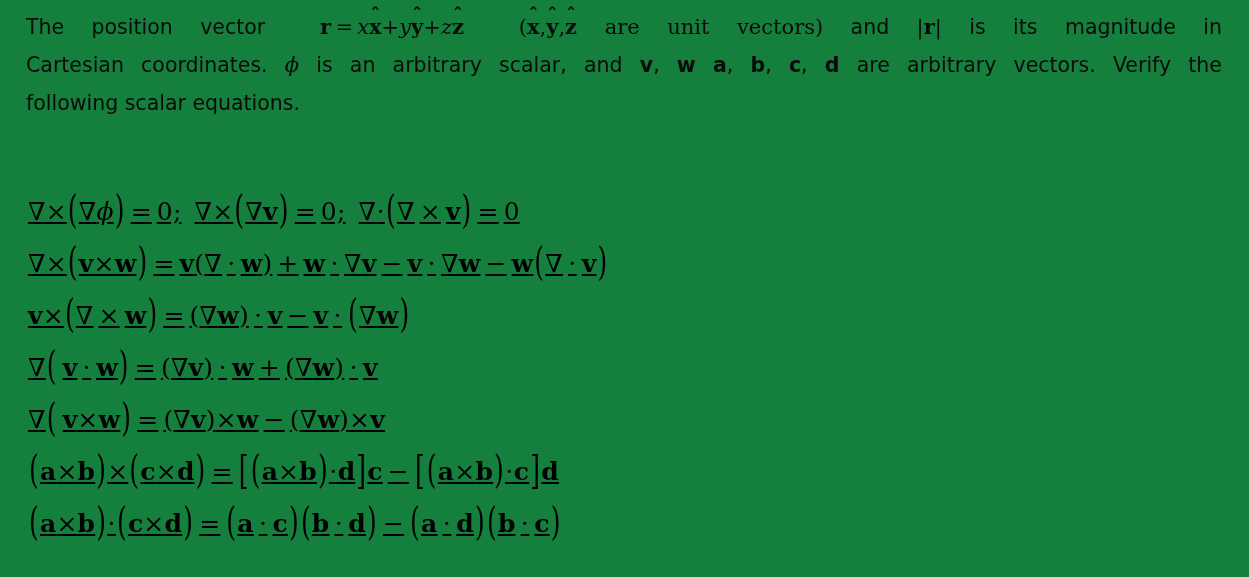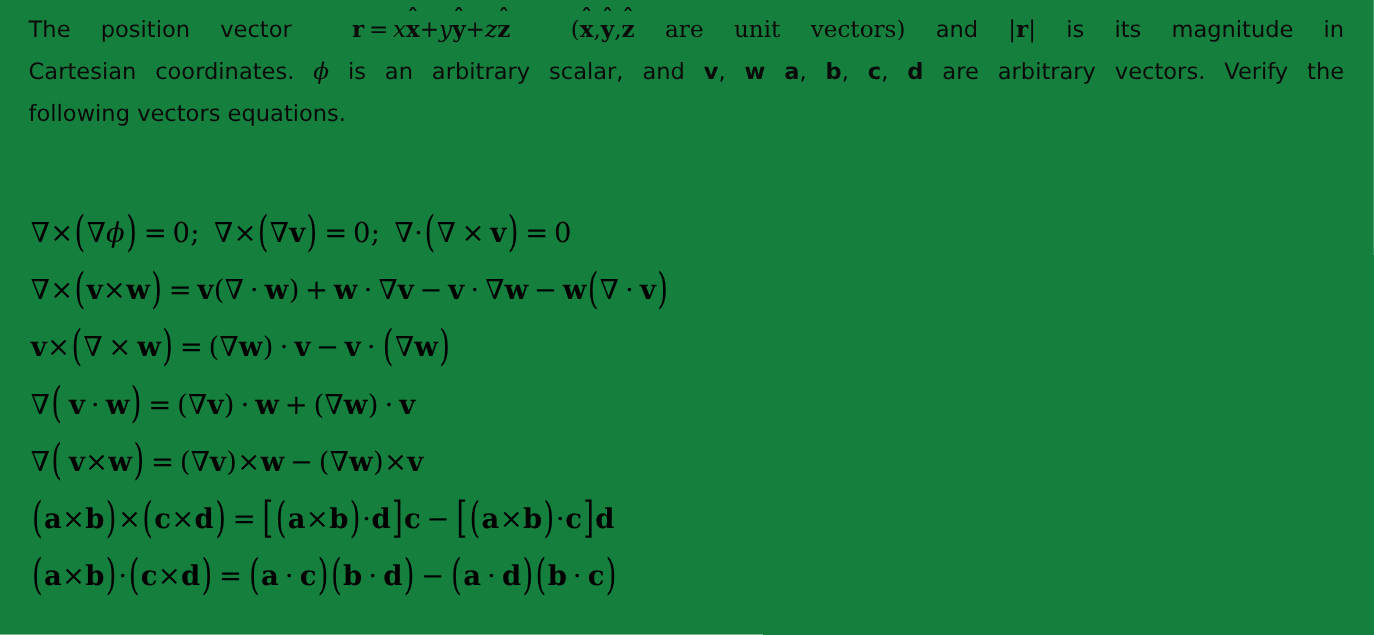--- a/index.html
+++ b/index.html
@@ -93,20 +93,21 @@
     width: 1180px;
   }
   .eq {
     font-family: "DejaVu Serif", "Liberation Serif", serif;
     font-size: 25px;
     line-height: 52px;
     height: 52px;
     color: #000000;
     white-space: nowrap;
     letter-spacing: 0.2px;
+    text-decoration: underline;
   }
   .eq .v {            
     font-weight: bold;
     font-style: normal;
   }
   .eq .op {           
     font-style: normal;
     font-weight: normal;
   }
   .eq .nab {          
@@ -131,21 +132,21 @@
 <body>
 
 <div id="page">
 
   <div class="prose">
 
     <span class="ln just"><span>The position vector</span><span class="sp">&nbsp;&nbsp;</span><span class="mb">r</span><span class="mn"> </span><span class="mn">=</span><span class="mn"> </span><span class="mi">x</span><span class="hatv"><span class="hat">ˆ</span><span>x</span></span><span class="mn">+</span><span class="mi">y</span><span class="hatv"><span class="hat">ˆ</span><span>y</span></span><span class="mn">+</span><span class="mi">z</span><span class="hatv"><span class="hat">ˆ</span><span>z</span></span><span class="sp">&nbsp;&nbsp;</span><span class="mn">(</span><span class="hatv"><span class="hat">ˆ</span><span>x</span></span><span class="mn">,</span><span class="hatv"><span class="hat">ˆ</span><span>y</span></span><span class="mn">,</span><span class="hatv"><span class="hat">ˆ</span><span>z</span></span><span class="mn">&nbsp;</span><span class="mn">are unit vectors)</span> <span>and</span> <span class="mn">|</span><span class="mb">r</span><span class="mn">|</span> <span>is its magnitude in</span></span>
 
     <span class="ln just"><span>Cartesian coordinates.</span> <span class="phi">ϕ</span> <span>is an arbitrary scalar, and</span> <span class="sbold">v</span><span>,</span> <span class="sbold">w</span> <span class="sbold">a</span><span>,</span> <span class="sbold">b</span><span>,</span> <span class="sbold">c</span><span>,</span> <span class="sbold">d</span> <span>are arbitrary vectors. Verify the</span></span>
 
-    <span class="ln last">following vectors equations.</span>
+    <span class="ln last">following scalar equations.</span>
   </div>
 
   <div id="equations">
 
     <div class="eq" id="eq1">
       <span class="nab">∇</span><span class="op">×</span><span class="big">(</span><span class="nab">∇</span><span class="it">ϕ</span><span class="big">)</span><span class="sp"></span>=<span class="sp"></span>0;<span class="spw"></span><span class="nab">∇</span><span class="op">×</span><span class="big">(</span><span class="nab">∇</span><span class="v">v</span><span class="big">)</span><span class="sp"></span>=<span class="sp"></span>0;<span class="spw"></span><span class="nab">∇</span><span class="op">⋅</span><span class="big">(</span><span class="nab">∇</span><span class="sp"></span><span class="op">×</span><span class="sp"></span><span class="v">v</span><span class="big">)</span><span class="sp"></span>=<span class="sp"></span>0
     </div>
 
     <div class="eq" id="eq2">
       <span class="nab">∇</span><span class="op">×</span><span class="big">(</span><span class="v">v</span><span class="op">×</span><span class="v">w</span><span class="big">)</span><span class="sp"></span>=<span class="sp"></span><span class="v">v</span>(<span class="nab">∇</span><span class="sp"></span><span class="op">⋅</span><span class="sp"></span><span class="v">w</span>)<span class="sp"></span>+<span class="sp"></span><span class="v">w</span><span class="sp"></span><span class="op">⋅</span><span class="sp"></span><span class="nab">∇</span><span class="v">v</span><span class="sp"></span>−<span class="sp"></span><span class="v">v</span><span class="sp"></span><span class="op">⋅</span><span class="sp"></span><span class="nab">∇</span><span class="v">w</span><span class="sp"></span>−<span class="sp"></span><span class="v">w</span><span class="big">(</span><span class="nab">∇</span><span class="sp"></span><span class="op">⋅</span><span class="sp"></span><span class="v">v</span><span class="big">)</span>

